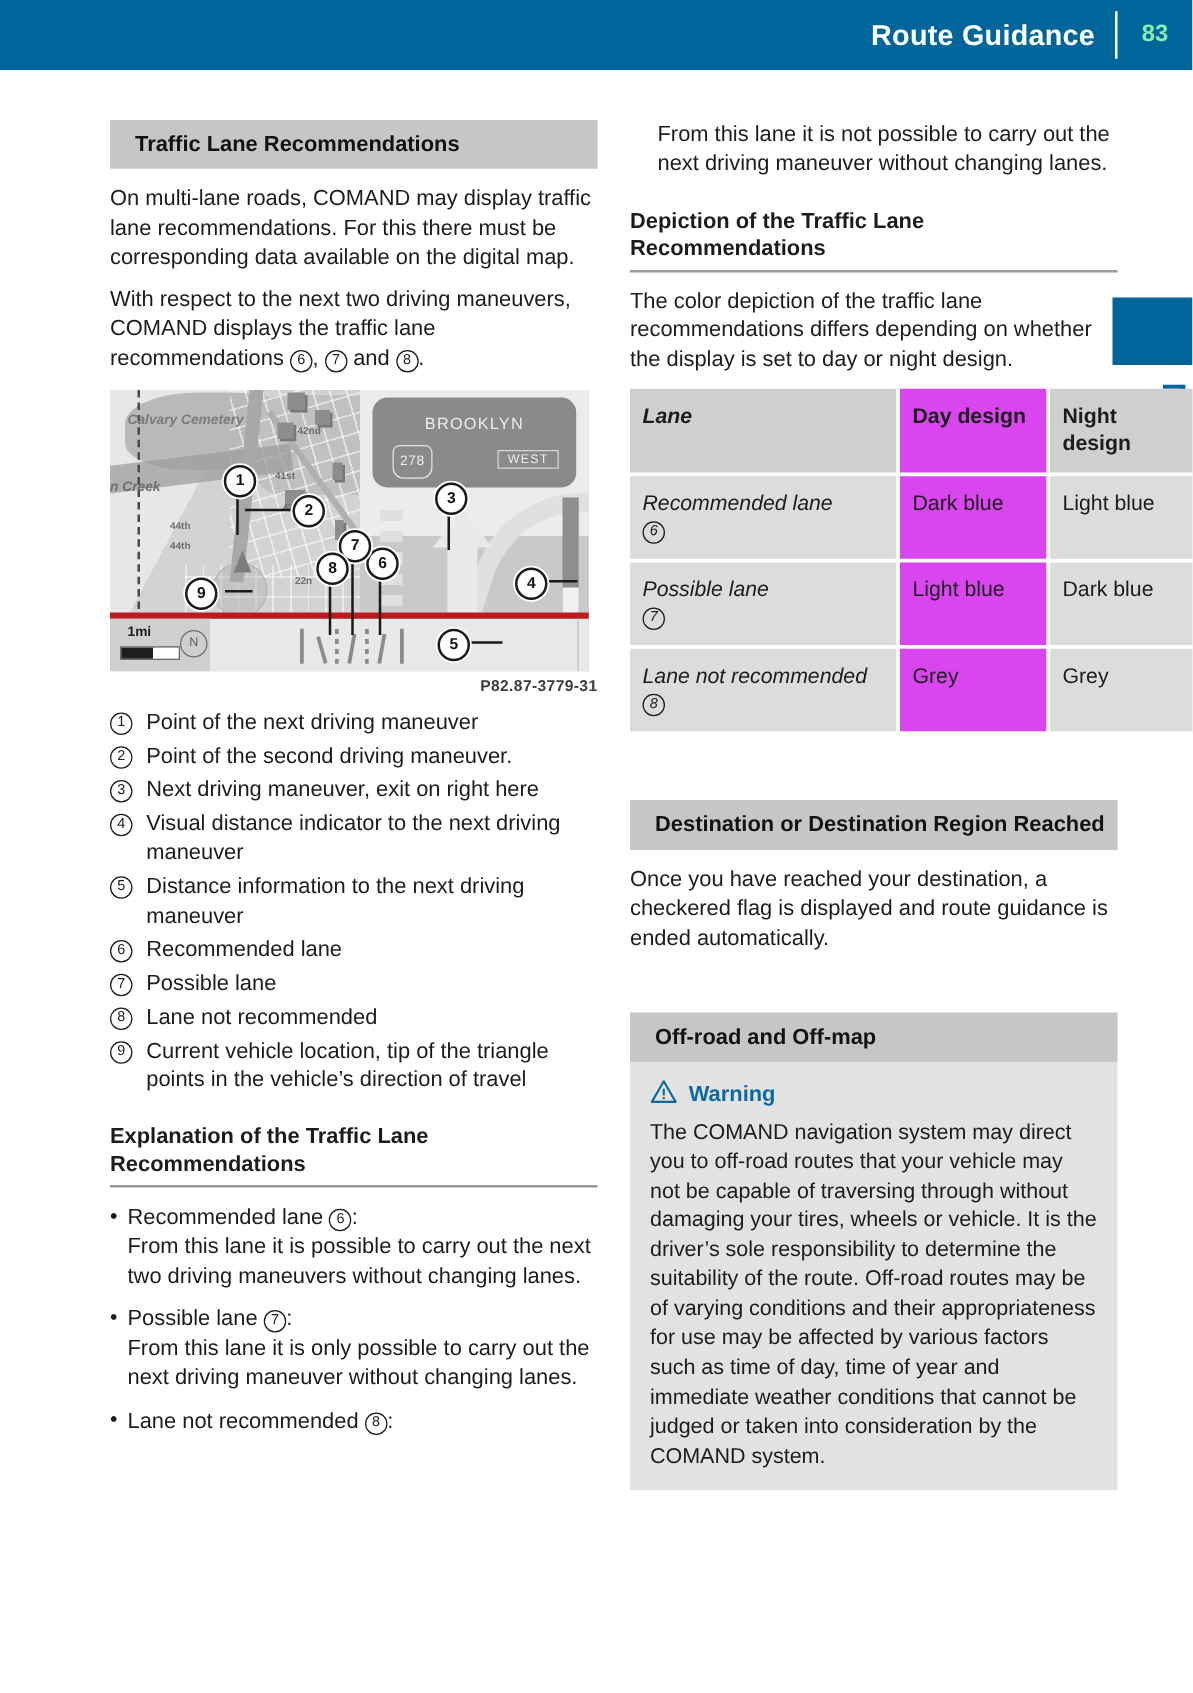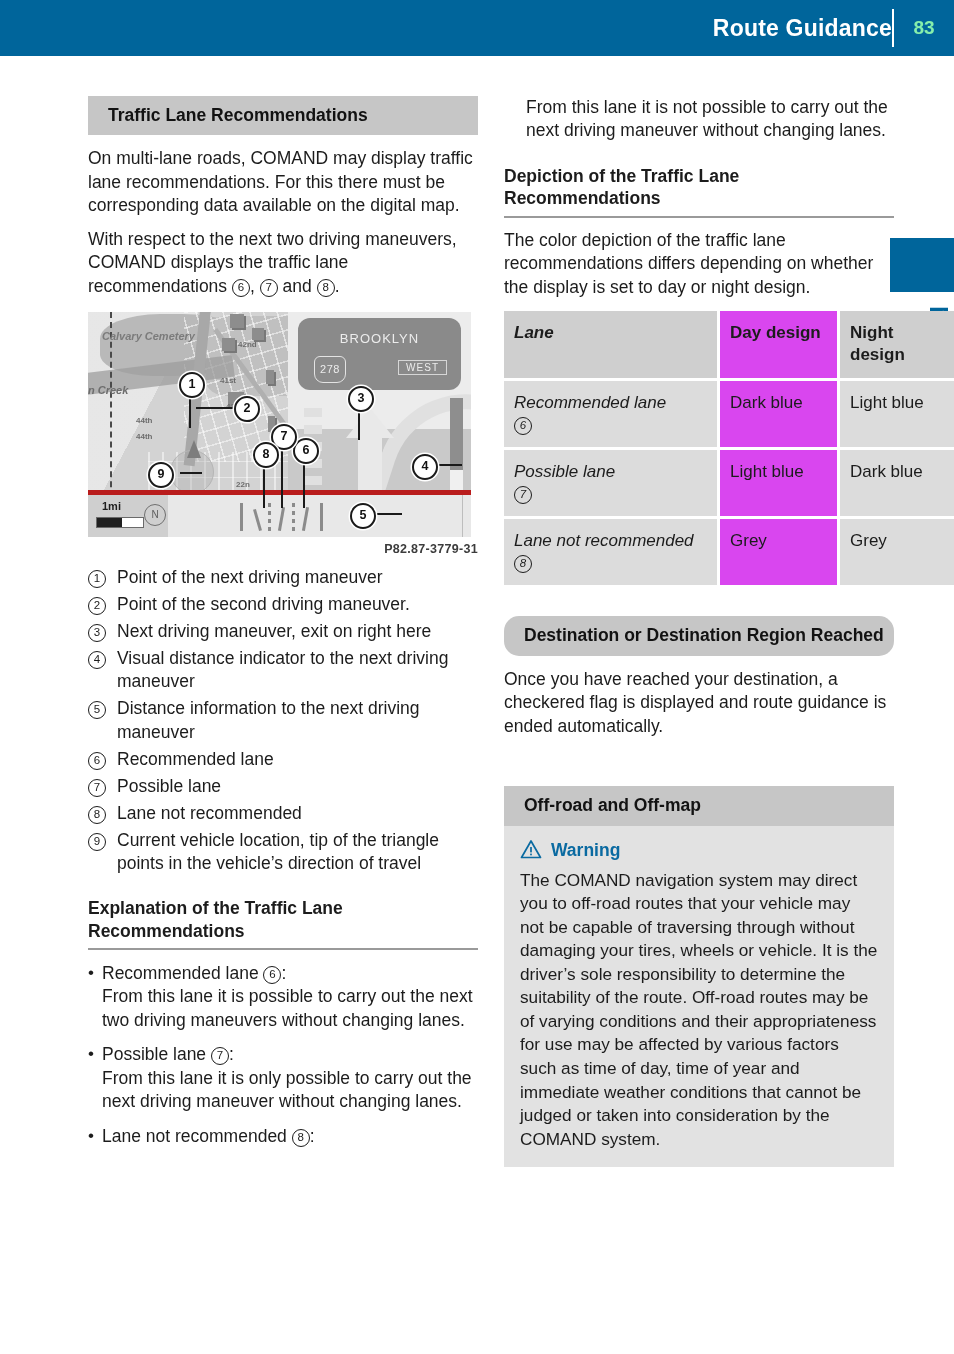--- a/index.html
+++ b/index.html
@@ -25,21 +25,21 @@
     background: #00659b;
     display: flex;
     align-items: center;
     justify-content: flex-end;
   }
   .header-title {
     color: #ffffff;
     font-size: 23px;
     font-weight: bold;
     letter-spacing: .2px;
-    padding-right: 0;
+    padding-right: 16px;
   }
   .header-divider {
     width: 2px;
     height: 38px;
     background: #ffffff;
   }
   .header-pageno {
     color: #86efac;
     font-size: 19px;
     font-weight: bold;
@@ -277,21 +277,21 @@
     color: #6d6d6d;
     font-size: 10px;
     font-style: italic;
     font-weight: bold;
     white-space: nowrap;
   }
   .lbl-cemetery { left: 14px; top: 18px; font-size: 11px; color: #7b7b7b; }
   .lbl-creek    { left: 0px;  top: 72px; font-size: 11px; }
   .lbl-44a { left: 48px; top: 104px; font-size: 8px; font-style: normal; }
   .lbl-44b { left: 48px; top: 120px; font-size: 8px; font-style: normal; }
-  .lbl-22  { left: 148px; top: 148px; font-size: 8px; font-style: normal; margin-top: 20px; }
+  .lbl-22  { left: 148px; top: 148px; font-size: 8px; font-style: normal; }
   .lbl-41  { left: 132px; top: 64px;  font-size: 8px; font-style: normal; }
   .lbl-42  { left: 150px; top: 28px;  font-size: 8px; font-style: normal; }
   .lbl-43  { left: 138px; top: 90px;  font-size: 8px; font-style: normal; }
   .bldg {
     position: absolute;
     background: #8d8d8d;
     box-shadow: 2px 2px 0 #787878;
   }
   .veh-circle {
     position: absolute; left: 82px; top: 138px;
@@ -655,21 +655,21 @@
           <td class="c3 sh-mid">Dark blue</td>
         </tr>
         <tr>
           <td class="c1 sh-mid"><span>Lane not recommended</span><span class="cnum cell-num">8</span></td>
           <td class="c2 sh-light">Grey</td>
           <td class="c3 sh-mid">Grey</td>
         </tr>
       </tbody>
     </table>
 
-    <div class="section-title" style="margin-top:28px;border-radius:15px;">Destination or Destination Region Reached</div>
+    <div class="section-title" style="margin-top:52px;">Destination or Destination Region Reached</div>
 
     <p class="body">Once you have reached your destination, a checkered flag is displayed and route guidance is ended automatically.</p>
 
     <div class="section-title" style="margin-top:48px;margin-bottom:0;">Off-road and Off-map</div>
 
     <div class="warn-box">
       <div class="warn-head">
         <span class="warn-tri">
           <svg width="22" height="20" viewBox="0 0 22 20" aria-hidden="true">
             <path d="M11 2 L20.5 18.5 L1.5 18.5 Z" fill="none" stroke="#0a6aa1" stroke-width="1.7" stroke-linejoin="round"></path>

